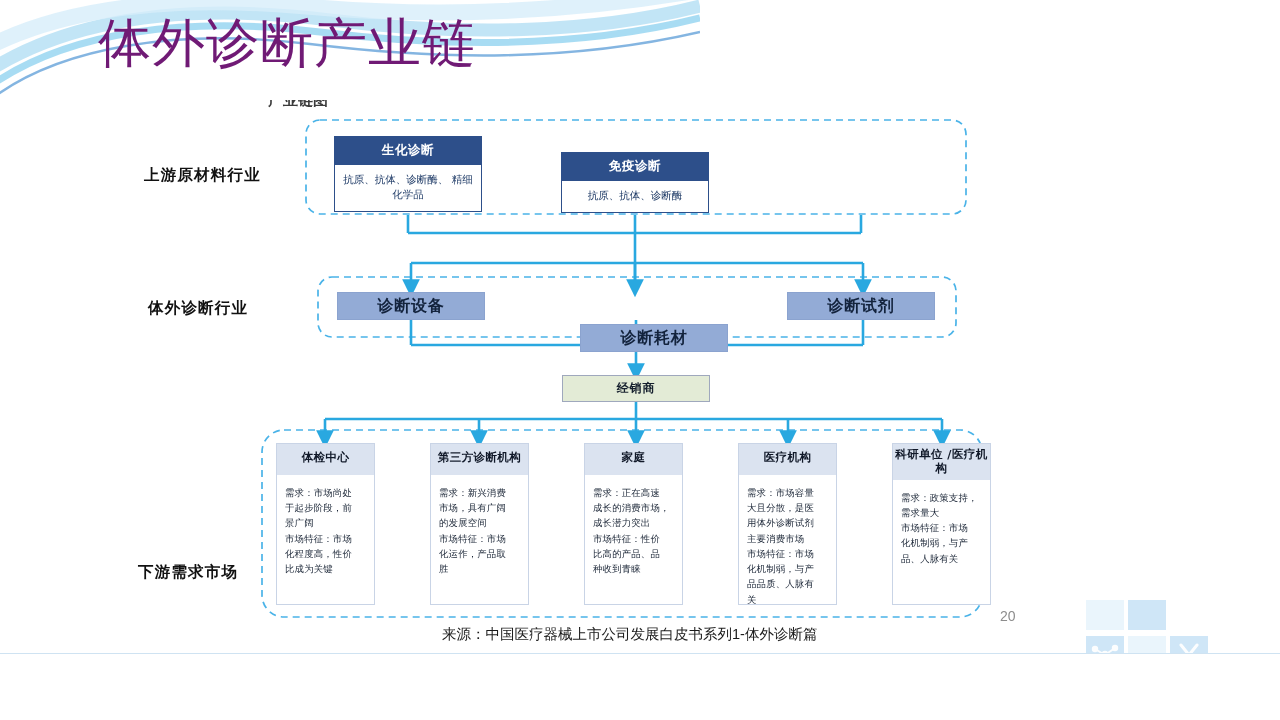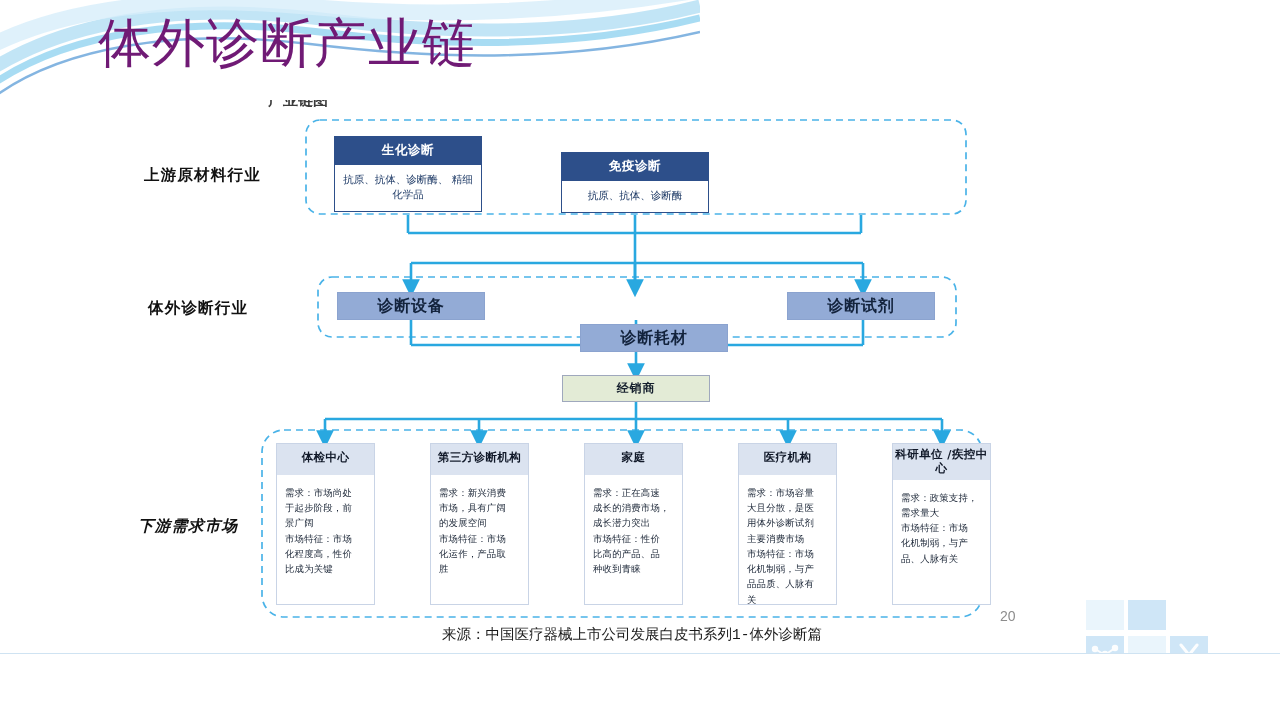--- a/index.html
+++ b/index.html
@@ -56,21 +56,21 @@
     font-size: 15.5px;
     font-weight: 700;
     color: #111;
     font-family: "DejaVu Serif", "Liberation Serif", serif;
     letter-spacing: 1.2px;
     white-space: nowrap;
     margin-top: 19px;
   }
   #label-upstream { left: 144px; top: 146px; }
   #label-ivd      { left: 148px; top: 279px; }
-  #label-downstream { left: 138px; top: 497px; font-style: italic; }
+  #label-downstream { left: 138px; top: 543px; }
 
   
   .clipped-text {
     position: absolute;
     left: 268px;
     top: 100px;
     width: 120px;
     height: 14px;
     overflow: hidden;
     font-size: 15px;
@@ -192,21 +192,21 @@
   #card-3 { left: 738px; }
   #card-4 { left: 892px; }
 
   
   .source-line {
     position: absolute;
     left: 442px;
     top: 625px;
     font-size: 14.5px;
     color: #1b1b1b;
-    font-family: Liberation Mono, monospace;
+    font-family: Liberation Sans, sans-serif;
     white-space: nowrap;
   }
 
   
   .page-marker-27 {
     position: absolute;
     left: 1000px;
     top: 608px;
     font-size: 14px;
     color: #8d8d8d;
@@ -355,21 +355,21 @@
 大且分散，是医
 用体外诊断试剂
 主要消费市场
 市场特征：市场
 化机制弱，与产
 品品质、人脉有
 关</div>
   </div>
   <div class="card" id="card-4">
     <div class="c-head two-line">科研单位
-/疾控中心</div>
+/医疗机构</div>
     <div class="c-body">需求：政策支持，
 需求量大
 市场特征：市场
 化机制弱，与产
 品、人脉有关</div>
   </div>
 
   <div class="page-marker-27">20</div>
 
   <div class="source-line">来源：中国医疗器械上市公司发展白皮书系列1-体外诊断篇</div>

